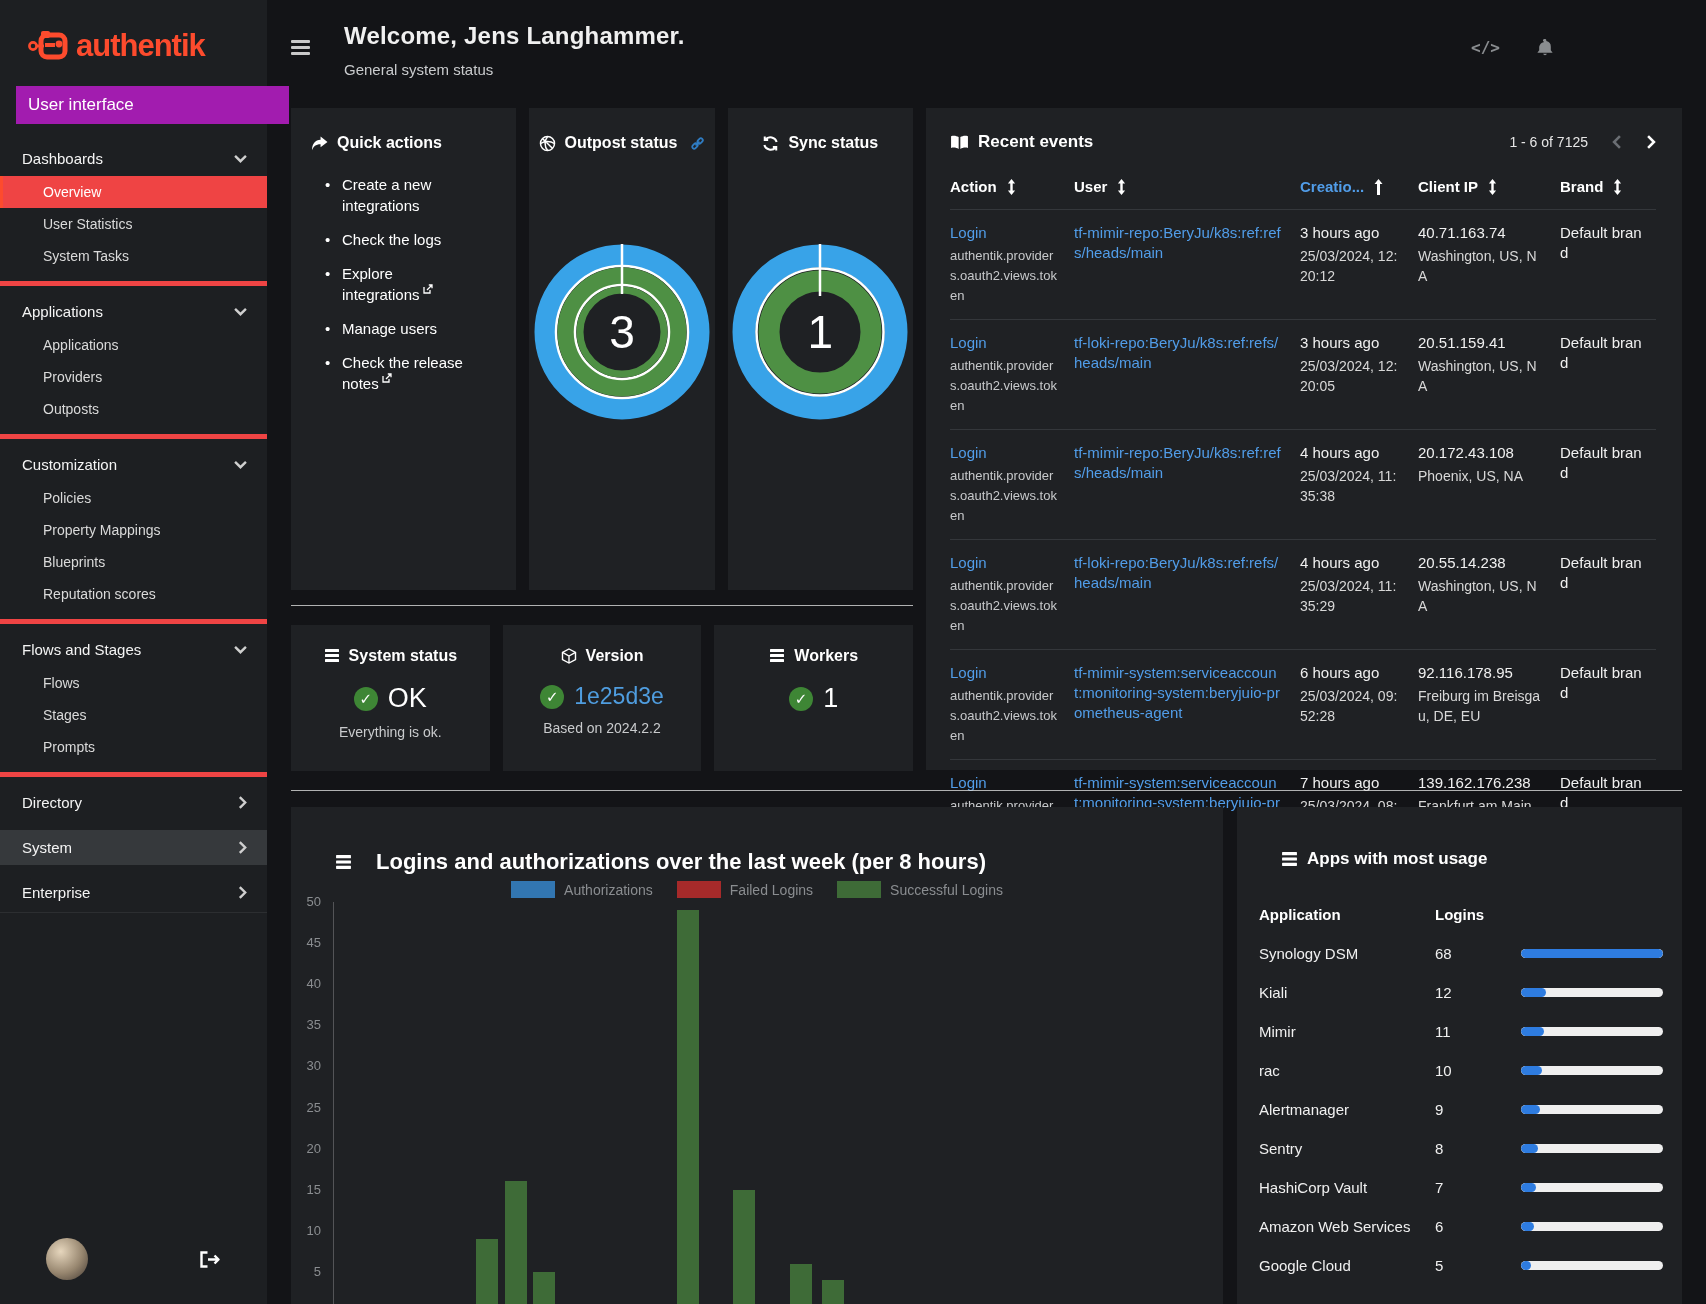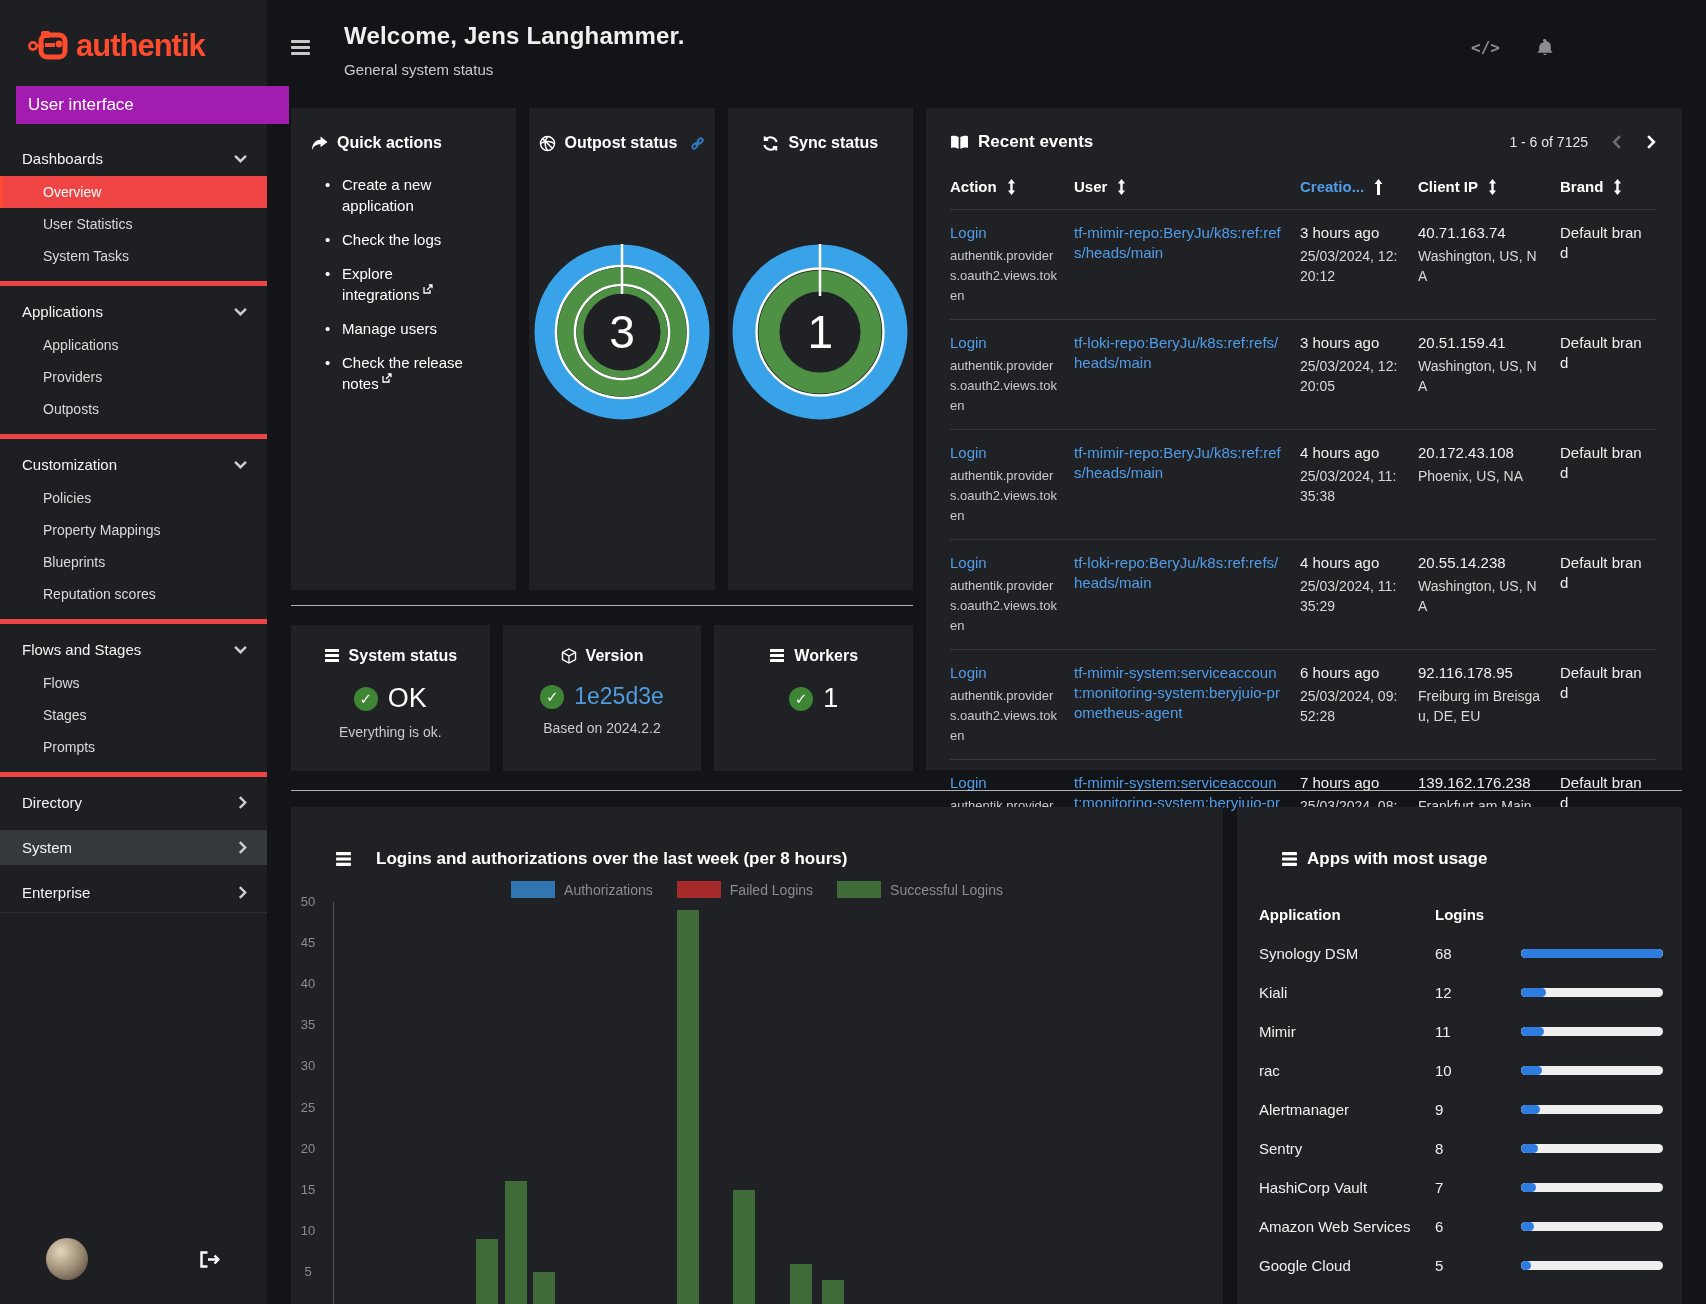--- a/index.html
+++ b/index.html
@@ -96,27 +96,27 @@
   .cell a, .a-link { color:#519de9; text-decoration:none; font-size:15px; cursor:pointer; word-break:break-all; }
   .cell { line-height:20px; }
   .cell .sub { font-size:13px; color:#c7c9cb; word-break:break-all; display:block; margin-top:3px; }
   .cell .w1 { font-size:15px; color:#f0f0f0; display:block; }
   .cell .w2 { font-size:14px; color:#d8d8d8; word-break:break-all; display:block; margin-top:3px; }
   .efoot { margin-top:auto; align-self:flex-end; padding-top:14px; }
 
   
   .row3 { display:flex; gap:14px; height:600px; }
   .chart-card { flex:1; position:relative; overflow:hidden; }
-  .chart-card .card-title { position:absolute; top:42px; left:44px; font-size:17px;gap:24px; }
+  .chart-card .card-title { position:absolute; top:42px; left:44px; font-size:22px;gap:24px; }
   .legend { position:absolute; top:74px; left:0; right:0; display:flex; justify-content:center; gap:14px;
     font-size:14px; color:#8a8d90; align-items:center; }
   .legend .sw { width:44px; height:17px; display:inline-block; margin-right:9px; vertical-align:middle; }
   .legend .litem { display:flex; align-items:center; margin:0 5px; }
   .plot { position:absolute; left:0; top:82px; right:0; height:520px; }
-  .ytick { position:absolute; width:26px; text-align:center; font-size:13px; color:#8a8d90; }
+  .ytick { position:absolute; width:26px; text-align:right; font-size:13px; color:#8a8d90; }
   .axis { position:absolute; left:42px; top:13px; width:1px; height:411px; background:rgba(220,220,220,.28); }
   .bar { position:absolute; width:22px; background:#3e6b37; }
 
   .apps-card { width:445px; flex-shrink:0; overflow:hidden; }
   .apps-card .card-title { padding:42px 0 0 44px; font-size:17px; }
   .apps-table { margin-top:26px; padding:0 34px 0 22px; }
   .arow { display:grid; grid-template-columns:176px 86px 1fr; align-items:center; min-height:39px; }
   .arow .an, .arow .al { text-align:left; font-size:15px; color:#f0f0f0; line-height:19px; }
   .arow.ahead .an, .arow.ahead .al { font-weight:bold; color:#fff; }
   .pbar { width:142px; height:9px; border-radius:5px; background:#efefef; position:relative; overflow:hidden; justify-self:start; }
@@ -297,21 +297,21 @@
           <div class="card qa-card">
             <div class="card-title">
               <span class="cicon">
                 <svg width="17" height="15" viewBox="0 0 16 14" fill="currentColor">
                   <path d="M9 .5 L15.5 5.5 L9 10.5 V7.6 C4.4 7.6 2.2 9.6 1 13.3 C.8 7.2 4 3.6 9 3.4 Z"></path>
                 </svg>
               </span>
               <span>Quick actions</span>
             </div>
             <ul class="qa-list">
-                <li><span>Create a new application</span></li>
+                <li><span>Create a new integrations</span></li>
                 <li><span>Check the logs</span></li>
                 <li class="external"><span>Explore integrations</span><span class="ext">
                     <svg width="10" height="10" viewBox="0 0 10 10" fill="none" stroke="#fff" stroke-width="1.3">
                       <path d="M1 3 V9 H7 V6"></path>
                       <path d="M4 6 L9 1 M5.8 1 H9 V4.2"></path>
                     </svg>
                   </span></li>
                 <li><span>Manage users</span></li>
                 <li class="external"><span>Check the release notes</span><span class="ext">
                     <svg width="10" height="10" viewBox="0 0 10 10" fill="none" stroke="#fff" stroke-width="1.3">

